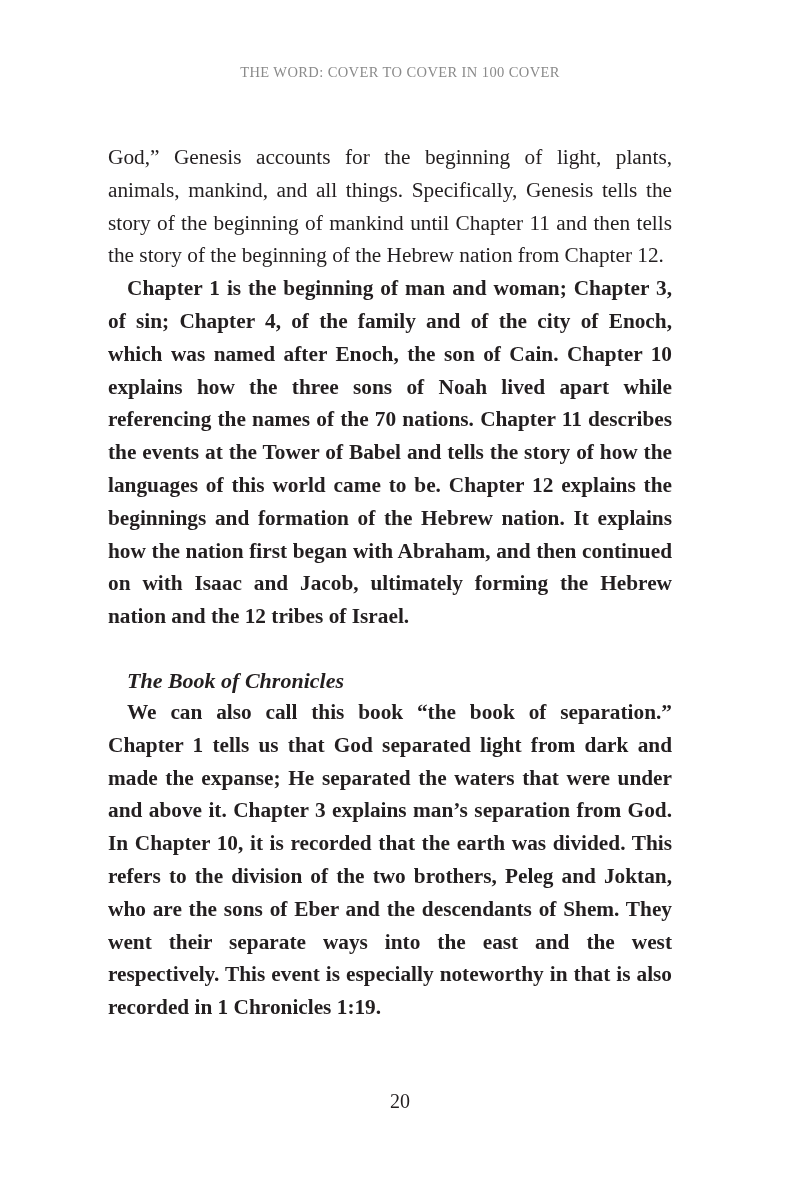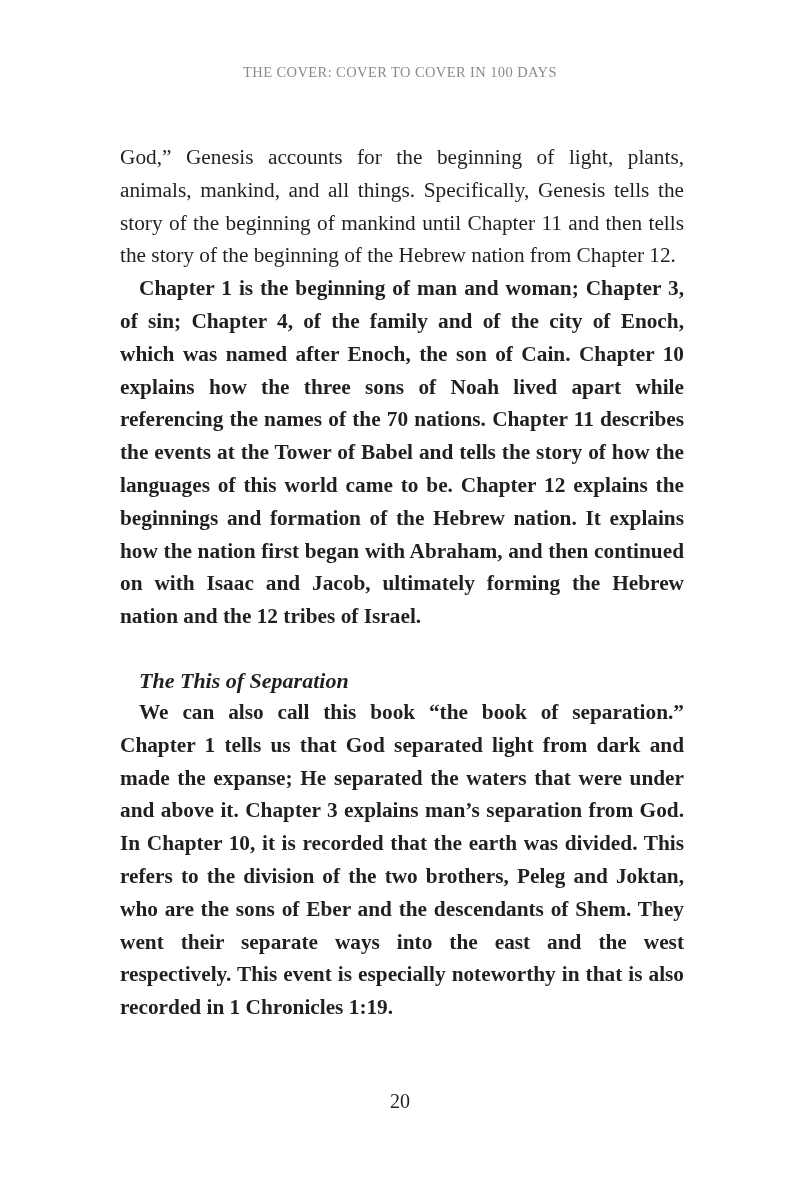--- a/index.html
+++ b/index.html
@@ -22,21 +22,21 @@
       width: 800px;
       text-align: center;
       font-family: "Liberation Serif", serif;
       font-size: 14.5px;
       letter-spacing: 0.4px;
       color: #8a8a8a;
     }
     .content {
       position: absolute;
       top: 141px;
-      left: 120px;
+      left: 108px;
       width: 564px;
     }
     .para {
       margin: 0;
       font-family: "Liberation Serif", serif;
       font-size: 21.3px;
       line-height: 32.8px;
       text-align: justify;
       text-align-last: left;
     }
@@ -60,22 +60,22 @@
       width: 800px;
       text-align: center;
       font-family: "Liberation Serif", serif;
       font-size: 20px;
       color: #231f20;
     }
   </style>
 </head>
 <body>
 
-<div class="running-head">THE COVER: COVER TO COVER IN 100 DAYS</div>
+<div class="running-head">THE WORD: COVER TO COVER IN 100 COVER</div>
 
 <div class="content">
   <p class="para">God,” Genesis accounts for the beginning of light, plants, animals, mankind, and all things. Specifically, Genesis tells the story of the beginning of mankind until Chapter 11 and then tells the story of the beginning of the Hebrew nation from Chapter 12.</p>
   <p class="para indent">Chapter 1 is the beginning of man and woman; Chapter 3, of sin; Chapter 4, of the family and of the city of Enoch, which was named after Enoch, the son of Cain. Chapter 10 explains how the three sons of Noah lived apart while referencing the names of the 70 nations. Chapter 11 describes the events at the Tower of Babel and tells the story of how the languages of this world came to be. Chapter 12 explains the beginnings and formation of the Hebrew nation. It explains how the nation first began with Abraham, and then continued on with Isaac and Jacob, ultimately forming the Hebrew nation and the 12 tribes of Israel.</p>
-  <h2 class="section-heading">The This of Separation</h2>
+  <h2 class="section-heading">The Book of Chronicles</h2>
   <p class="para indent">We can also call this book “the book of separation.” Chapter 1 tells us that God separated light from dark and made the expanse; He separated the waters that were under and above it. Chapter 3 explains man’s separation from God. In Chapter 10, it is recorded that the earth was divided. This refers to the division of the two brothers, Peleg and Joktan, who are the sons of Eber and the descendants of Shem. They went their separate ways into the east and the west respectively. This event is especially noteworthy in that is also recorded in 1 Chronicles 1:19.</p>
 </div>
 
 <div class="page-number">20</div>
 
 </body></html>

